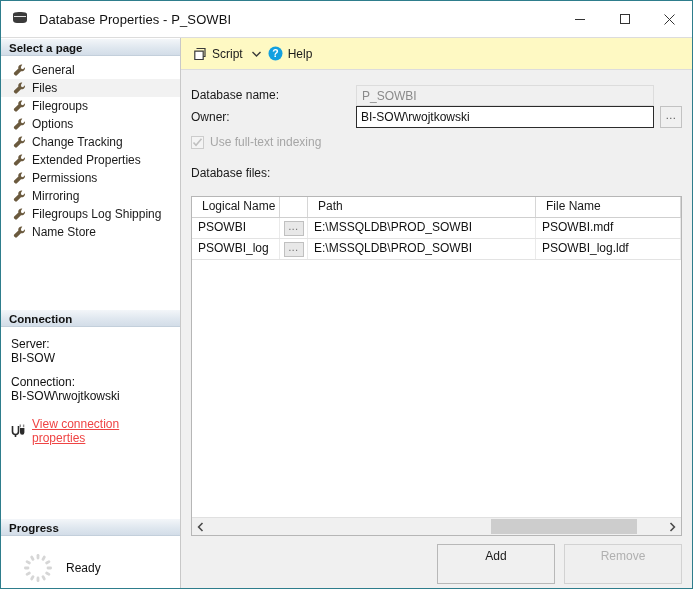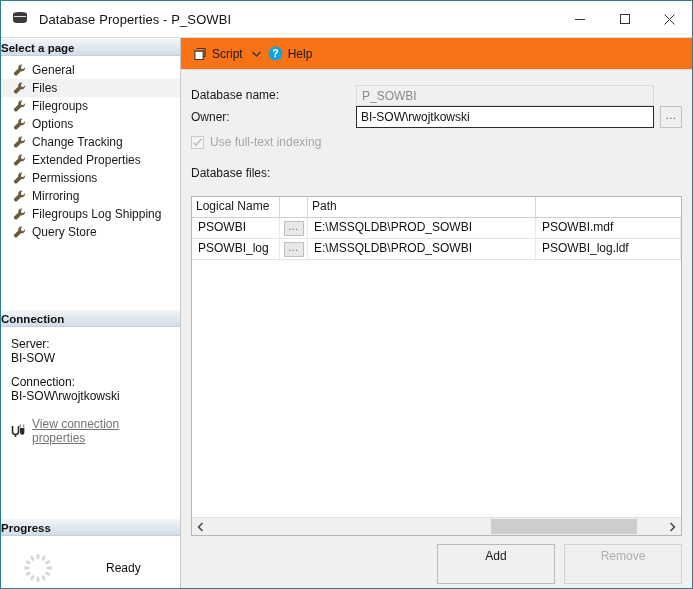--- a/index.html
+++ b/index.html
@@ -91,21 +91,21 @@
     flex: 0 0 180px;
     background: #ffffff;
     border-right: 1px solid #c8c8c8;
     display: flex;
     flex-direction: column;
     box-sizing: border-box;
   }
   .sect-header {
     height: 18px;
     line-height: 18px;
-    padding-left: 0;
+    padding-left: 8px;
     font-weight: bold;
     font-size: 11.5px;
     color: #111;
     background: linear-gradient(to bottom, #f3f6f9 0%, #dfe7ef 55%, #d3dde8 100%);
     border-top: 1px solid #ffffff;
     border-bottom: 1px solid #c3cfdb;
     box-sizing: border-box;
   }
   .page-list {
     padding: 5px 0 0 0;
@@ -144,34 +144,33 @@
     display: flex;
     align-items: center;
     margin-top: 14px;
   }
   .plug-icon {
     width: 15px; height: 14px;
     flex: 0 0 15px;
     margin-right: 6px;
   }
   .conn-link {
-    color: #737373;
+    color: #ef4444;
     text-decoration: underline;
     font-size: 12px;
   }
   .sidebar-spacer { flex: 1 1 auto; min-height: 0; }
 
   
   .progress-body {
     padding: 12px 0 0 0;
     display: flex;
     align-items: center;
     height: 52px;
     box-sizing: border-box;
-    gap: 40px;
   }
   .spinner {
     width: 30px; height: 30px;
     margin-left: 22px;
     flex: 0 0 30px;
   }
   .progress-label {
     margin-left: 13px;
     font-size: 12px;
     color: #111;
@@ -186,21 +185,21 @@
     flex-direction: column;
     position: relative;
   }
   .toolbar {
     height: 31px;
     flex: 0 0 31px;
     display: flex;
     align-items: center;
     padding-left: 10px;
     border-bottom: 1px solid #dcdcdc;
-    background: #f97316;
+    background: #fef9c3;
   }
   .tb-item {
     display: flex;
     align-items: center;
     height: 22px;
     padding: 0 3px;
   }
   .tb-label {
     margin-left: 5px;
     font-size: 12px;
@@ -313,21 +312,21 @@
     display: flex;
     height: 20px;
     flex: 0 0 20px;
     background: #ffffff;
     border-bottom: 1px solid #cfcfcf;
   }
   .gh {
     font-size: 12px;
     color: #1a1a1a;
     line-height: 19px;
-    padding-left: 4px;
+    padding-left: 10px;
     border-right: 1px solid #d6d6d6;
     box-sizing: border-box;
     overflow: hidden;
     white-space: nowrap;
   }
   .c-logical { width: 88px; flex: 0 0 88px; }
   .c-btn     { width: 28px; flex: 0 0 28px; }
   .c-path    { width: 228px; flex: 0 0 228px; }
   .c-file    { flex: 1 1 auto; }
 
@@ -533,21 +532,21 @@
               </svg>
             </span>
           <span>Filegroups Log Shipping</span>
         </div>
         <div class="page-item">
           <span class="wrench">
               <svg width="14" height="13" viewBox="0 0 14 13">
                 <path d="M9.3 0.6c-1.8-.5-3.6.6-4 2.4-.1.5-.1 1 .1 1.5L1.2 8.6c-.5.5-.5 1.3 0 1.8l.9.9c.5.5 1.3.5 1.8 0l4.1-4.1c.5.2 1 .2 1.5.1 1.8-.4 2.9-2.2 2.4-4l-1.9 1.9-1.7-.4-.4-1.7L9.3.6z" fill="#6b5a3e"></path>
               </svg>
             </span>
-          <span>Query Store</span>
+          <span>Name Store</span>
         </div>
       </div>
 
       <div class="sect-header">Connection</div>
       <div class="conn-body">
         <div>Server:</div>
         <div>BI-SOW</div>
         <div class="gap"></div>
         <div>Connection:</div>
         <div>BI-SOW\rwojtkowski</div>
@@ -641,20 +640,21 @@
           <span class="check-label">Use full-text indexing</span>
         </div>
 
         <div class="files-label">Database files:</div>
 
         <div class="grid">
           <div class="grid-head">
             <div class="gh c-logical">Logical Name</div>
             <div class="gh c-btn"></div>
             <div class="gh c-path">Path</div>
+            <div class="gh c-file">File Name</div>
           </div>
 
           <div class="grid-row">
             <div class="gc c-logical">PSOWBI</div>
             <div class="gc c-btn btncell">
               <span class="cell-ellipsis">...</span>
             </div>
             <div class="gc c-path">E:\MSSQLDB\PROD_SOWBI</div>
             <div class="gc c-file">PSOWBI.mdf</div>
           </div>

